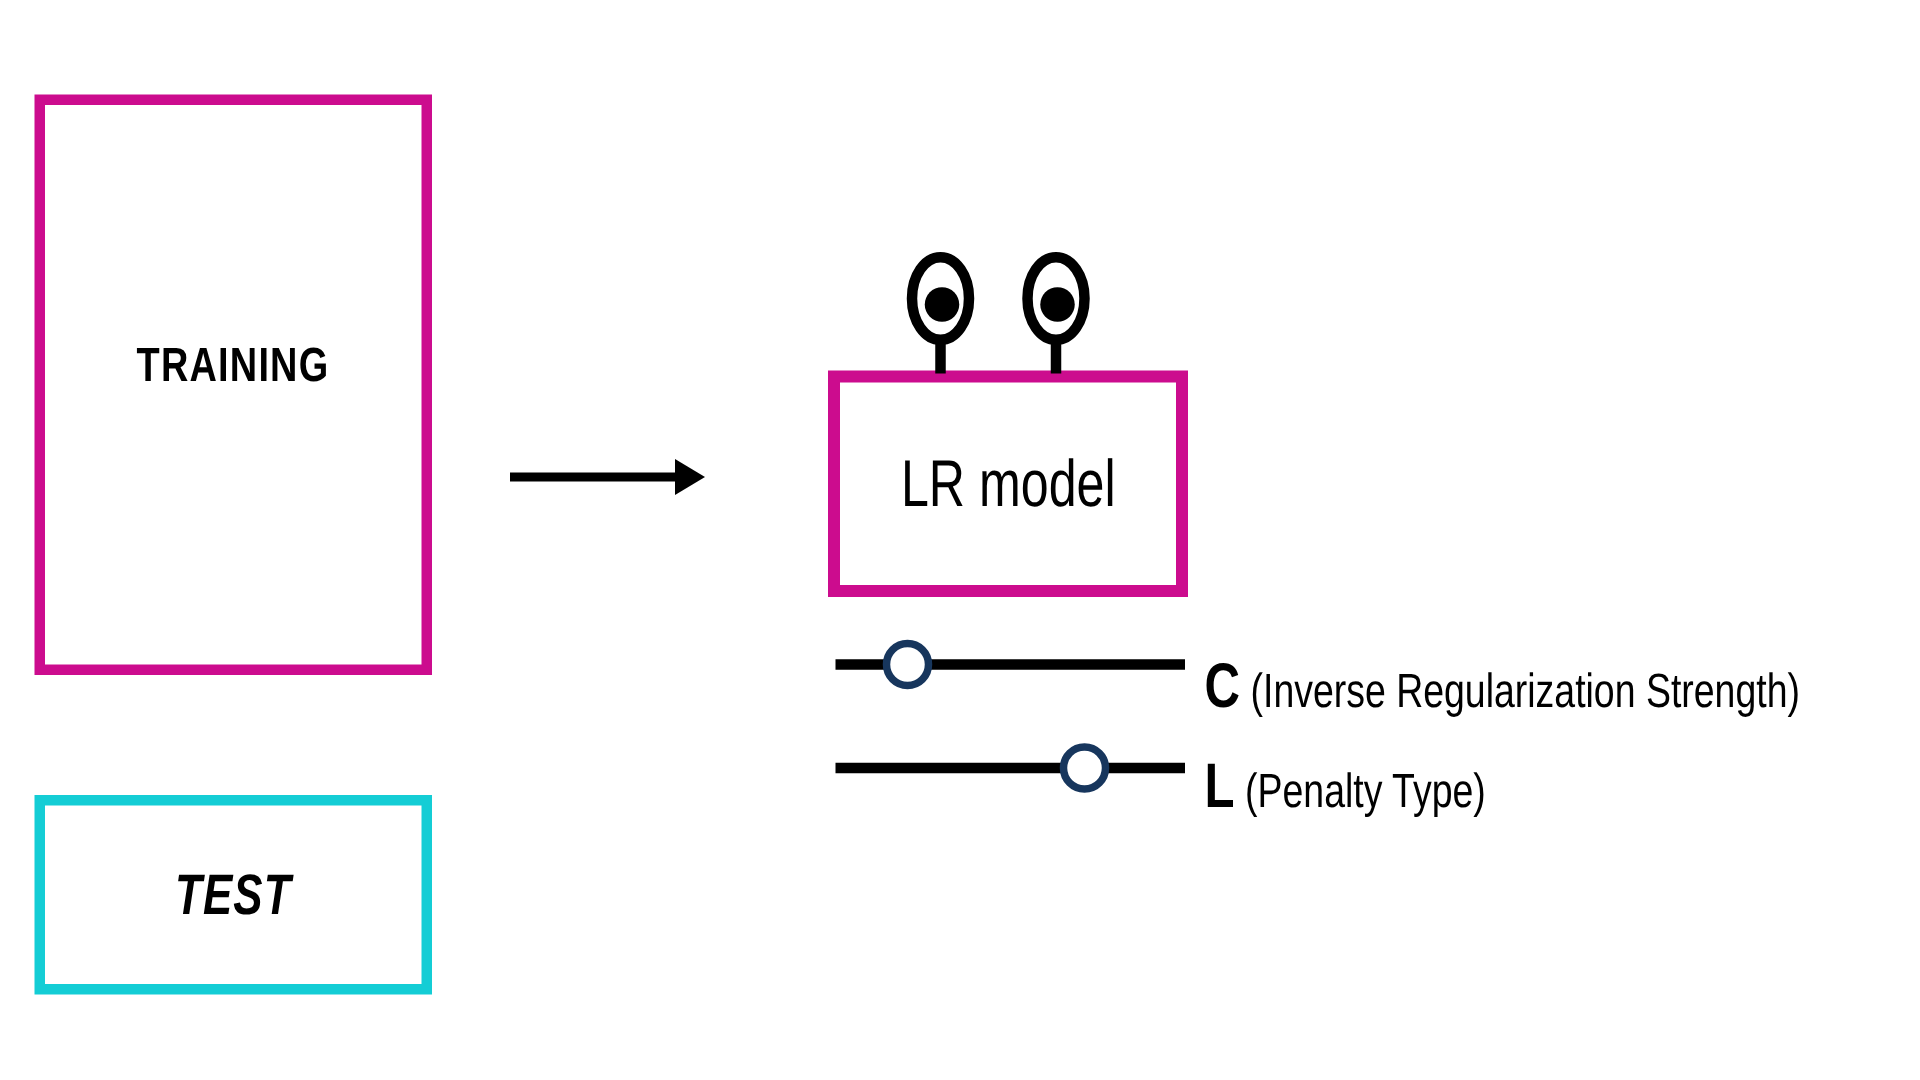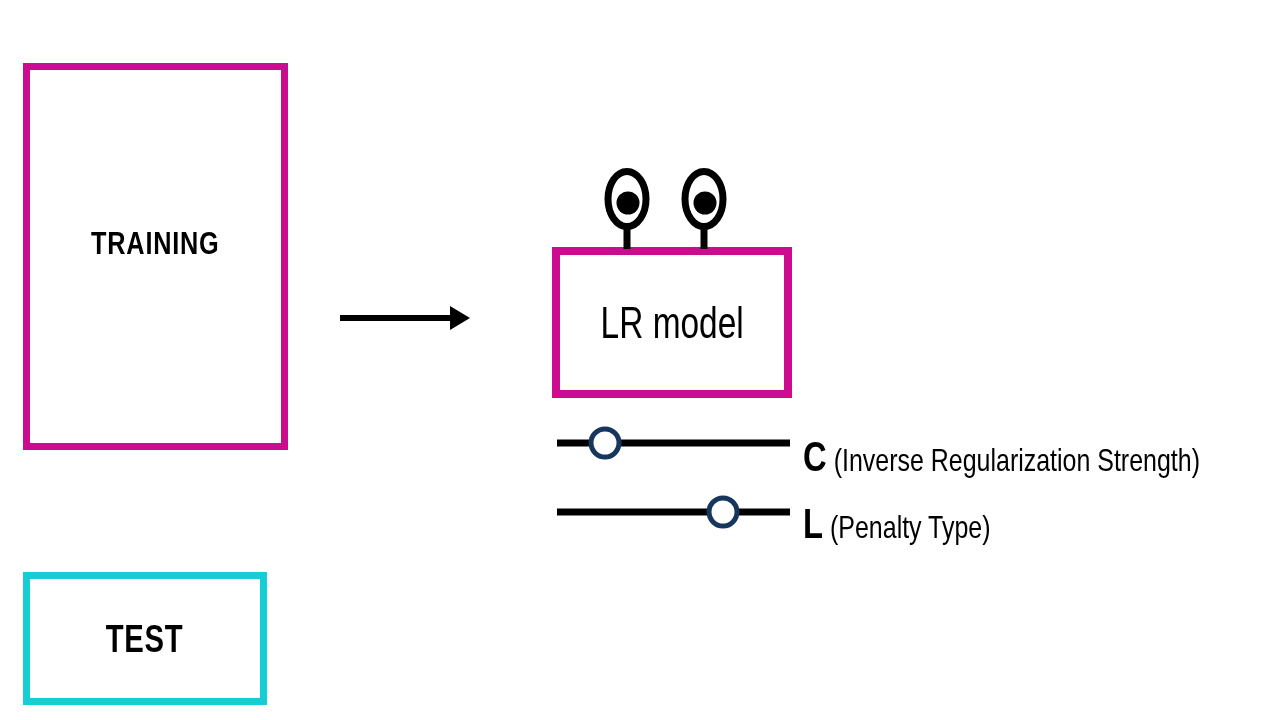--- a/index.html
+++ b/index.html
@@ -27,23 +27,24 @@
     display: flex;
     align-items: center;
     justify-content: center;
   }
   .box-training {
     left: 23px; top: 63px;
     width: 265px; height: 387px;
     border: 7px solid var(--magenta);
   }
   .box-test {
-    left: 23px; top: 572px;
-    width: 244px; height: 133px;
+    left: 23px; top: 530px;
+    width: 265px; height: 133px;
     border: 7px solid var(--cyan);
+    font-style: italic;
   }
   .box-model {
     left: 552px; top: 247px;
     width: 240px; height: 151px;
     border: 8px solid var(--magenta);
   }
   .label {
     color: var(--ink);
     white-space: nowrap;
     display: inline-block;

